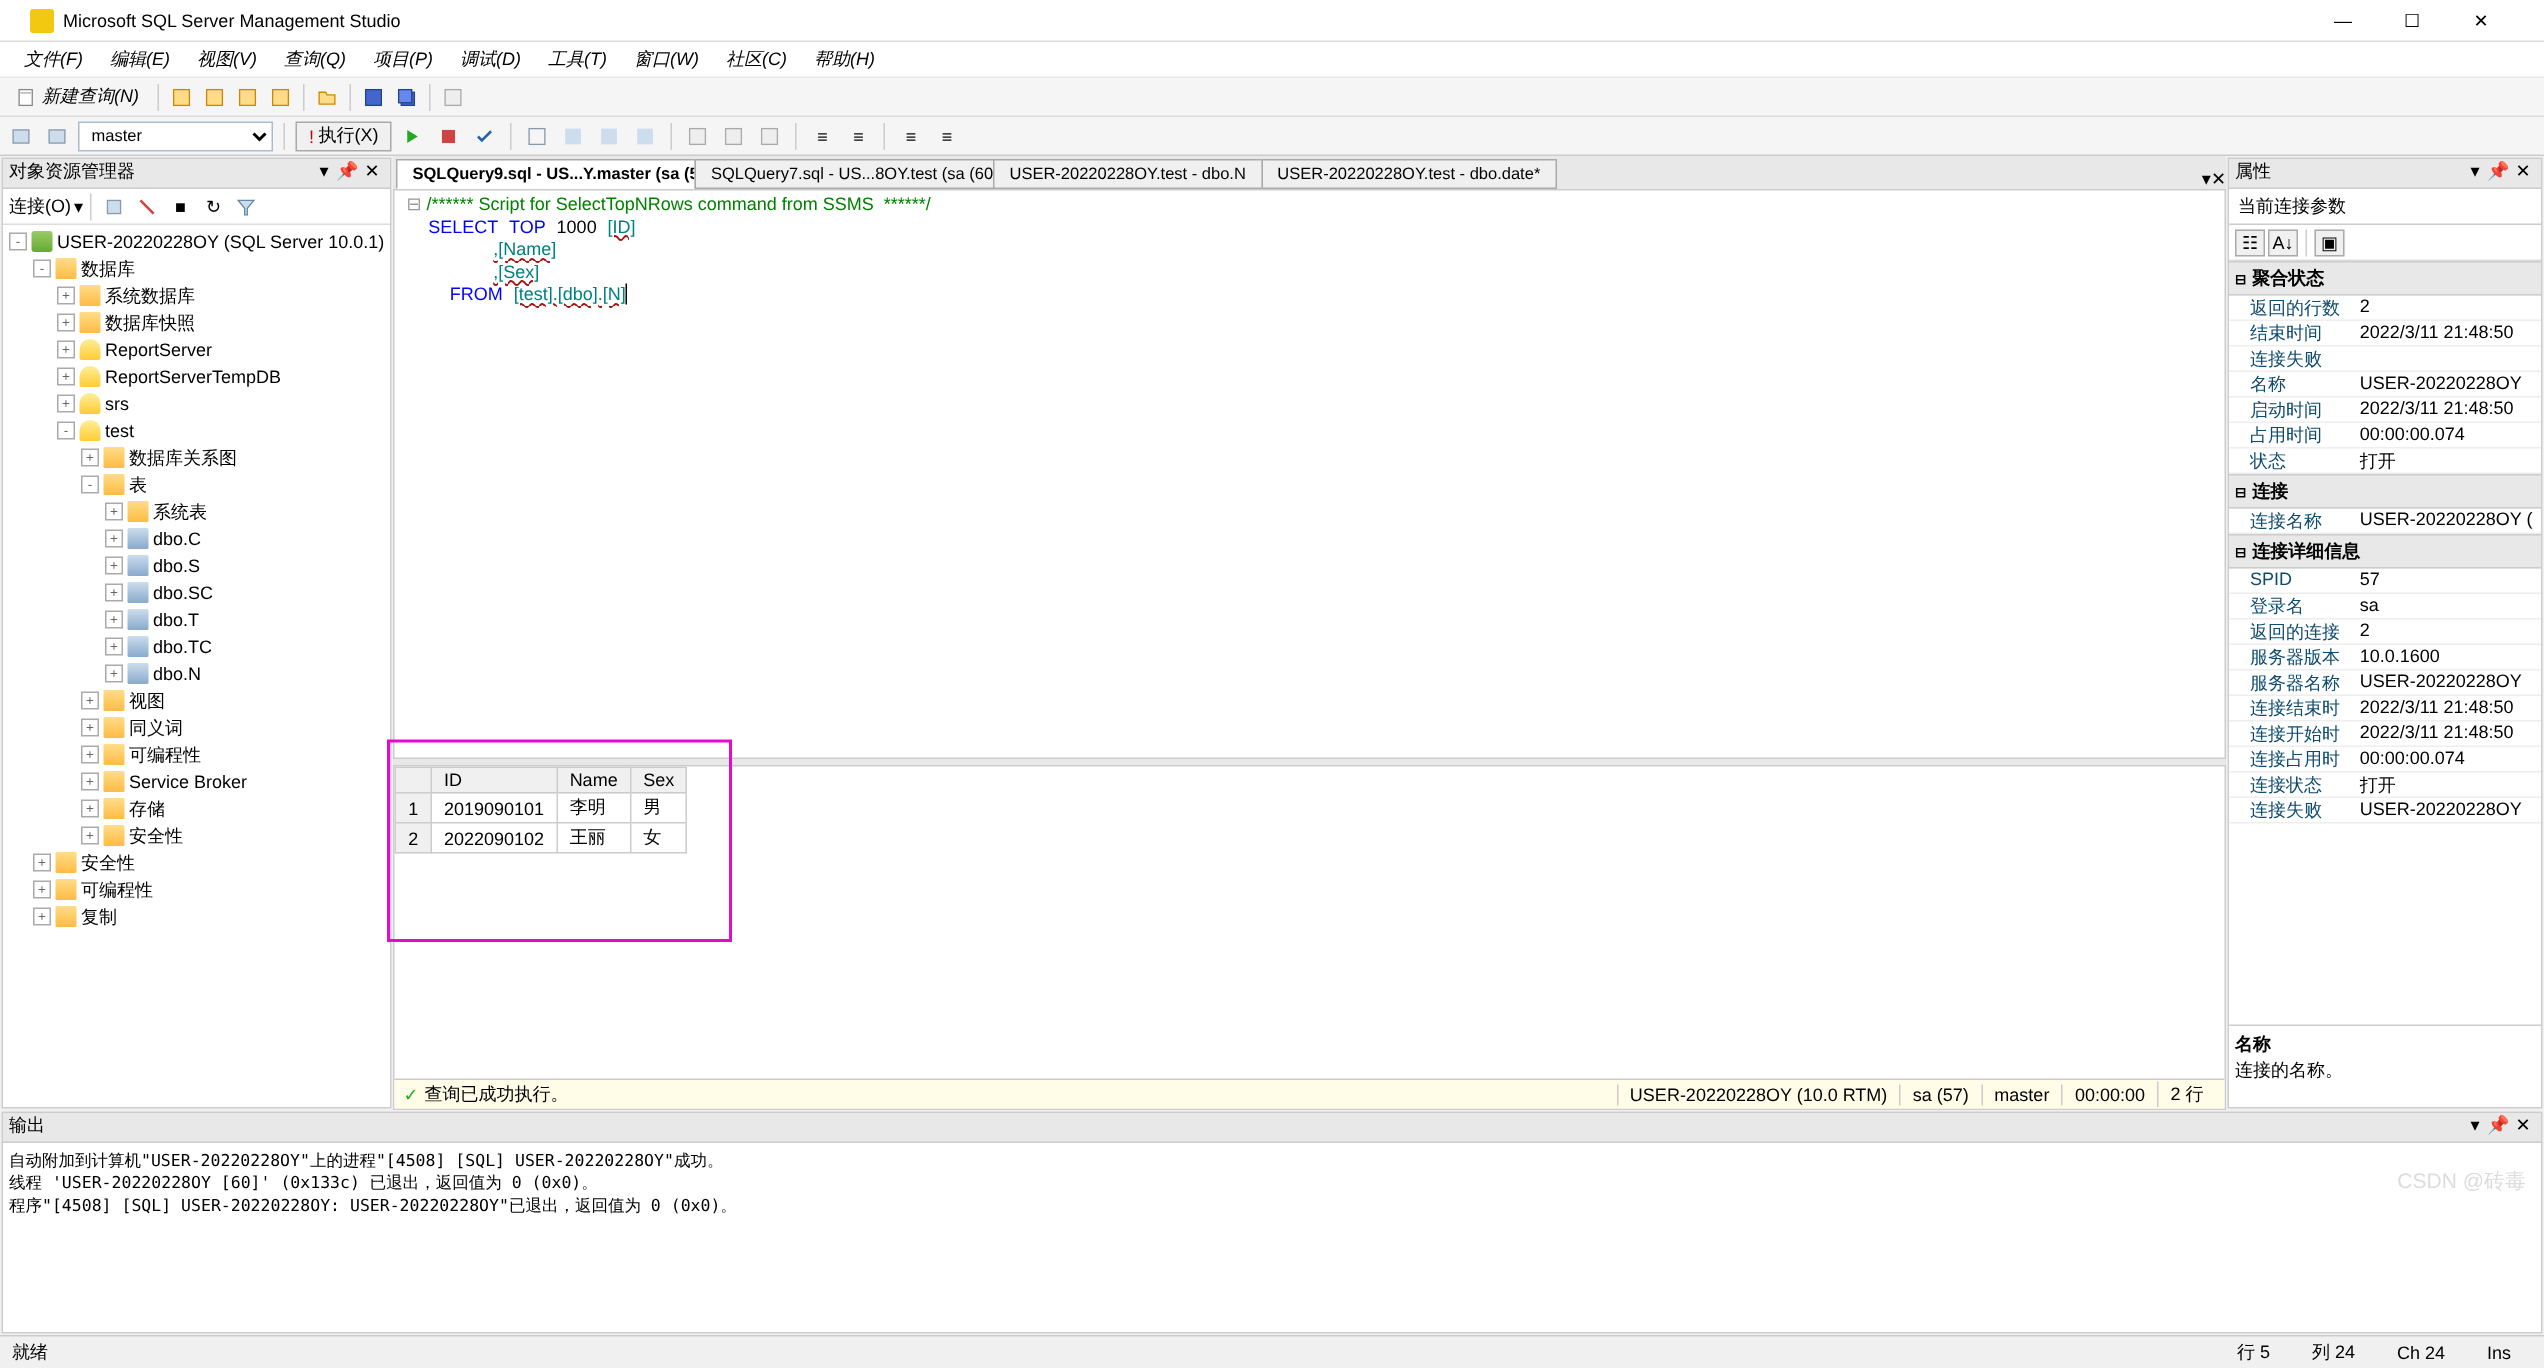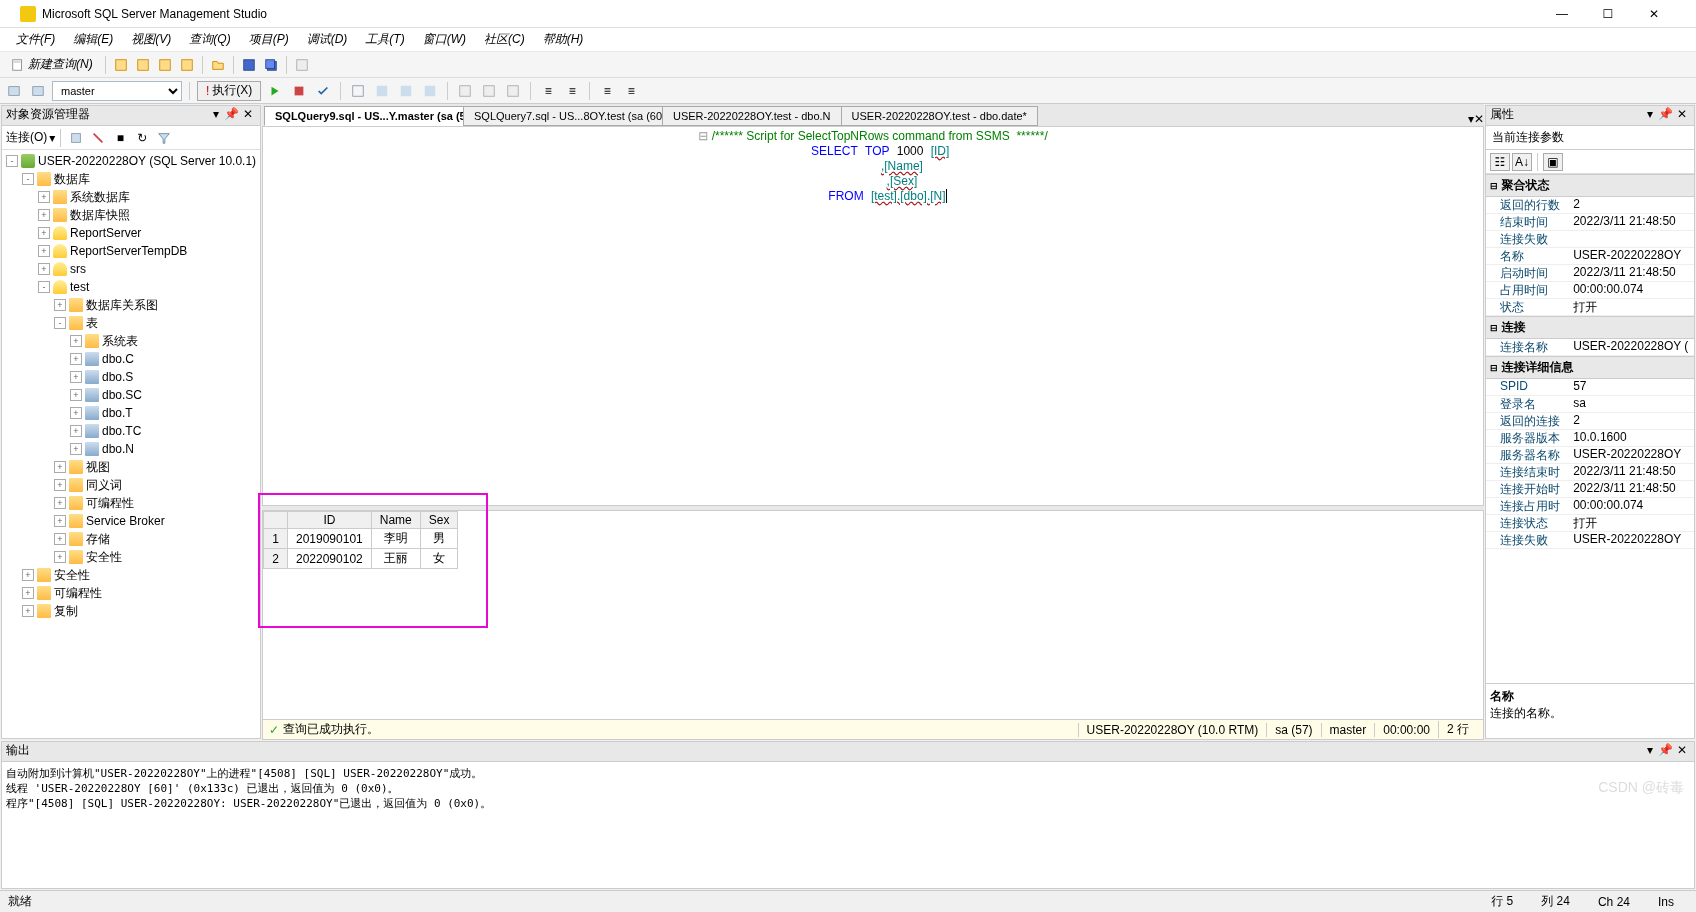--- a/index.html
+++ b/index.html
@@ -33,34 +33,34 @@
 .ni-server { background: linear-gradient(#9c6, #6a3); border-radius: 2px; }
 .ni-folder { background: linear-gradient(#fd8, #fb4); border-radius: 1px; }
 .ni-db { background: linear-gradient(#fe9, #fc3); border-radius: 50% 50% 10% 10%; }
 .ni-table { background: linear-gradient(#cde, #8ac); border-radius: 1px; }
 .center { flex: 1; display: flex; flex-direction: column; min-width: 0; }
 .doctabs { height: 22px; display: flex; background: #e8e8e8; align-items: flex-end; padding-left: 2px; }
 .doctab { height: 20px; padding: 0 10px; display: flex; align-items: center; border: 1px solid #aaa; margin-right: -1px; background: #f0f0f0; cursor: pointer; font-size: 11px; max-width: 200px; overflow: hidden; white-space: nowrap; }
 .doctab.active { background: #fff; border-bottom-color: #fff; font-weight: bold; }
 .doctabs .spacer { flex: 1; }
 .editor { flex: 1; background: #fff; border: 1px solid #ccc; overflow: auto; }
-.code { font-family: Consolas, monospace; font-size: 12px; padding: 2px 8px; line-height: 15px; white-space: pre; text-align: center; }
+.code { font-family: Consolas, monospace; font-size: 12px; padding: 2px 8px; line-height: 15px; white-space: pre; }
 .kw { color: #0000ff; }
 .num { color: #000; }
 .cm { color: #008000; }
 .obj { color: #008080; text-decoration: underline wavy #a31515; }
 .vsplit { height: 4px; background: #e8e8e8; cursor: ns-resize; }
 .results { flex: 0 0 230px; display: flex; flex-direction: column; background: #fff; border: 1px solid #ccc; position: relative; }
 .highlight-box { position: absolute; left: -5px; top: -18px; width: 230px; height: 135px; border: 2px solid #e708d1; pointer-events: none; }
 .restabs { height: 24px; display: flex; align-items: center; padding: 0 4px; gap: 4px; border-bottom: 1px solid #ddd; }
 .restab { padding: 2px 8px; cursor: pointer; display: flex; align-items: center; gap: 3px; }
 .restab.active { border: 1px solid #aaa; border-bottom: none; background: #fff; }
 .grid { flex: 1; overflow: auto; }
 .grid table { border-collapse: collapse; font-size: 11px; }
-.grid th, .grid td { border: 1px solid #ccc; padding: 1px 8px; text-align: center; height: 17px; }
+.grid th, .grid td { border: 1px solid #ccc; padding: 1px 8px; text-align: left; height: 17px; }
 .grid th { background: #f0f0f0; font-weight: normal; }
 .grid .rownum { background: #f0f0f0; text-align: center; width: 24px; }
 .statusbar { height: 20px; background: #fffde7; display: flex; align-items: center; padding: 0 6px; font-size: 11px; border-top: 1px solid #ccc; }
 .statusbar .spacer { flex: 1; }
 .statusbar .cell { padding: 0 8px; border-left: 1px solid #ccc; }
 .props { width: 210px; }
 .proptools { height: 24px; display: flex; align-items: center; padding: 0 4px; gap: 2px; border-bottom: 1px solid #ddd; }
 .proptools .ptbtn { width: 20px; height: 18px; border: 1px solid #aaa; background: #f0f0f0; cursor: pointer; display:flex; align-items:center; justify-content:center; }
 .proplist { flex: 1; overflow: auto; }
 .propcat { background: #e8e8e8; padding: 2px 4px; font-weight: bold; border-top: 1px solid #ccc; border-bottom: 1px solid #ccc; display:flex; align-items:center; gap:4px; }

